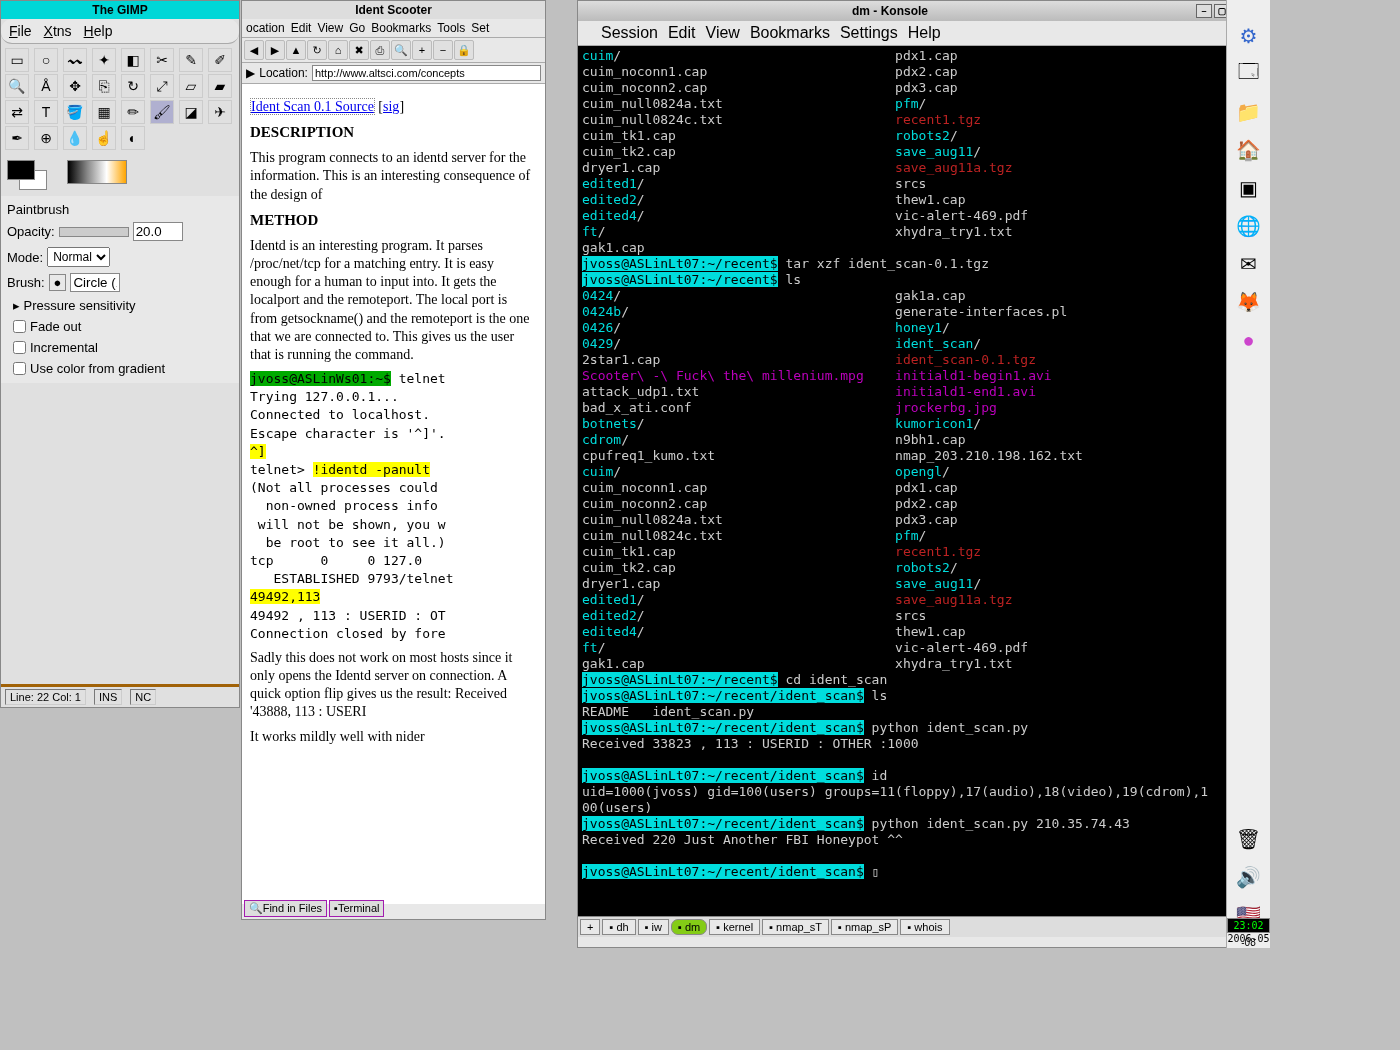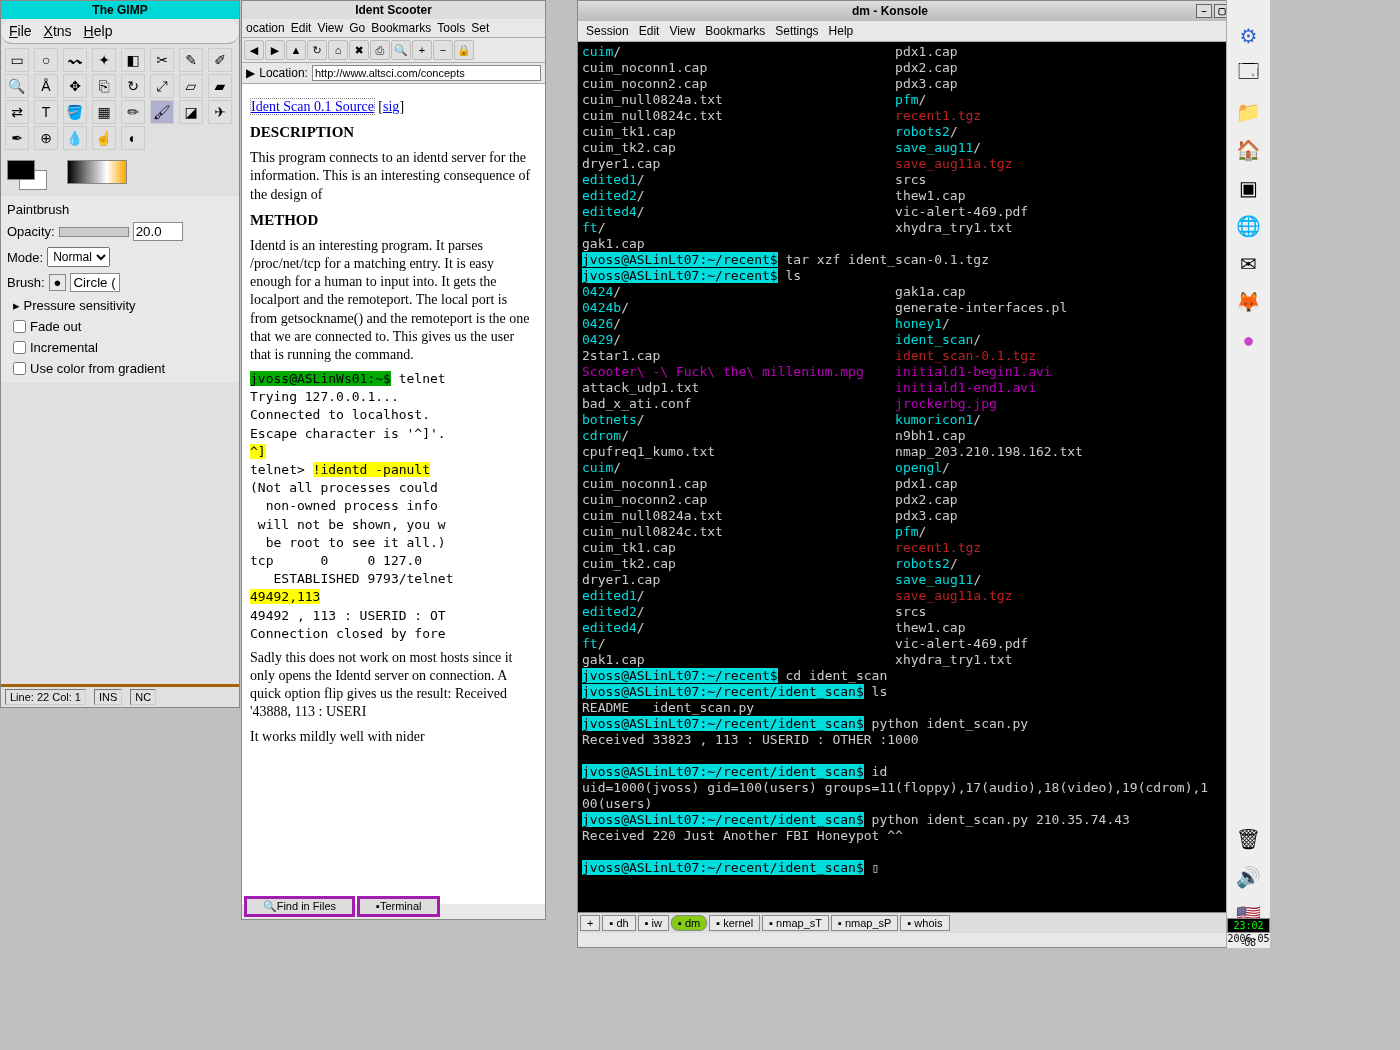--- a/index.html
+++ b/index.html
@@ -38,29 +38,29 @@
 .addr-bar { display: flex; align-items: center; padding: 2px 4px; gap: 4px; border-bottom: 1px solid #aaa; font-size: 12px; }
 .addr-bar input { flex: 1; border: 1px solid #888; padding: 1px 2px; font-size: 11px; }
 .browser-content { background: #fff; padding: 8px; font-family: serif; font-size: 14px; overflow: hidden; height: 820px; }
 .browser-content h3 { font-weight: bold; margin: 8px 0; font-size: 15px; }
 .browser-content p { margin: 6px 0; line-height: 1.3; }
 .browser-content a { color: #00e; text-decoration: underline; }
 .code-block { font-family: monospace; font-size: 13px; white-space: pre; line-height: 1.4; }
 .hl-green { background: #0a0; color: #000; }
 .hl-yellow { background: #ff0; color: #000; }
 .bottom-tabs { position: absolute; bottom: 0; display: flex; gap: 2px; padding: 2px; }
-.bottom-tab { border: 3px solid #a21caf; background: #ddd; padding: 1px 16px; font-size: 11px; }
+.bottom-tab { border: 1px solid #a21caf; background: #ddd; padding: 1px 4px; font-size: 11px; }
 
 
 .konsole-window { position: absolute; left: 577px; top: 0; width: 678px; height: 948px; background: #e8e8e8; border: 1px solid #888; }
 .konsole-titlebar { background: linear-gradient(#ddd, #bbb); padding: 2px 6px; display: flex; align-items: center; font-weight: bold; font-size: 12px; height: 20px; }
 .konsole-titlebar .title-text { flex: 1; text-align: center; }
 .win-btns { display: flex; gap: 2px; }
 .win-btn { width: 16px; height: 14px; border: 1px solid #666; background: #ddd; font-size: 9px; display: flex; align-items: center; justify-content: center; }
-.konsole-menu { display: flex; gap: 10px; padding: 3px 8px; font-size: 12px; border-bottom: 1px solid #aaa; }
+.konsole-menu { display: flex; gap: 10px; padding: 3px 23px; font-size: 16px; border-bottom: 1px solid #aaa; }
 .konsole-term { background: #000; color: #ccc; font-family: monospace; font-size: 13px; padding: 2px 4px; line-height: 16px; height: 870px; overflow: hidden; white-space: pre; }
 .t-cyan { color: #0dd; }
 .t-white { color: #ccc; }
 .t-red { color: #b22; }
 .t-magenta { color: #b0b; }
 .t-hlcyan { background: #0dd; color: #000; }
 .konsole-tabs { display: flex; gap: 2px; padding: 2px; background: #ddd; border-top: 1px solid #888; }
 .ktab { border: 1px solid #888; background: #e8e8e8; padding: 1px 6px; font-size: 11px; display: flex; align-items: center; gap: 2px; }
 .ktab.active { background: #84cc16; border-radius: 7px; }
 

